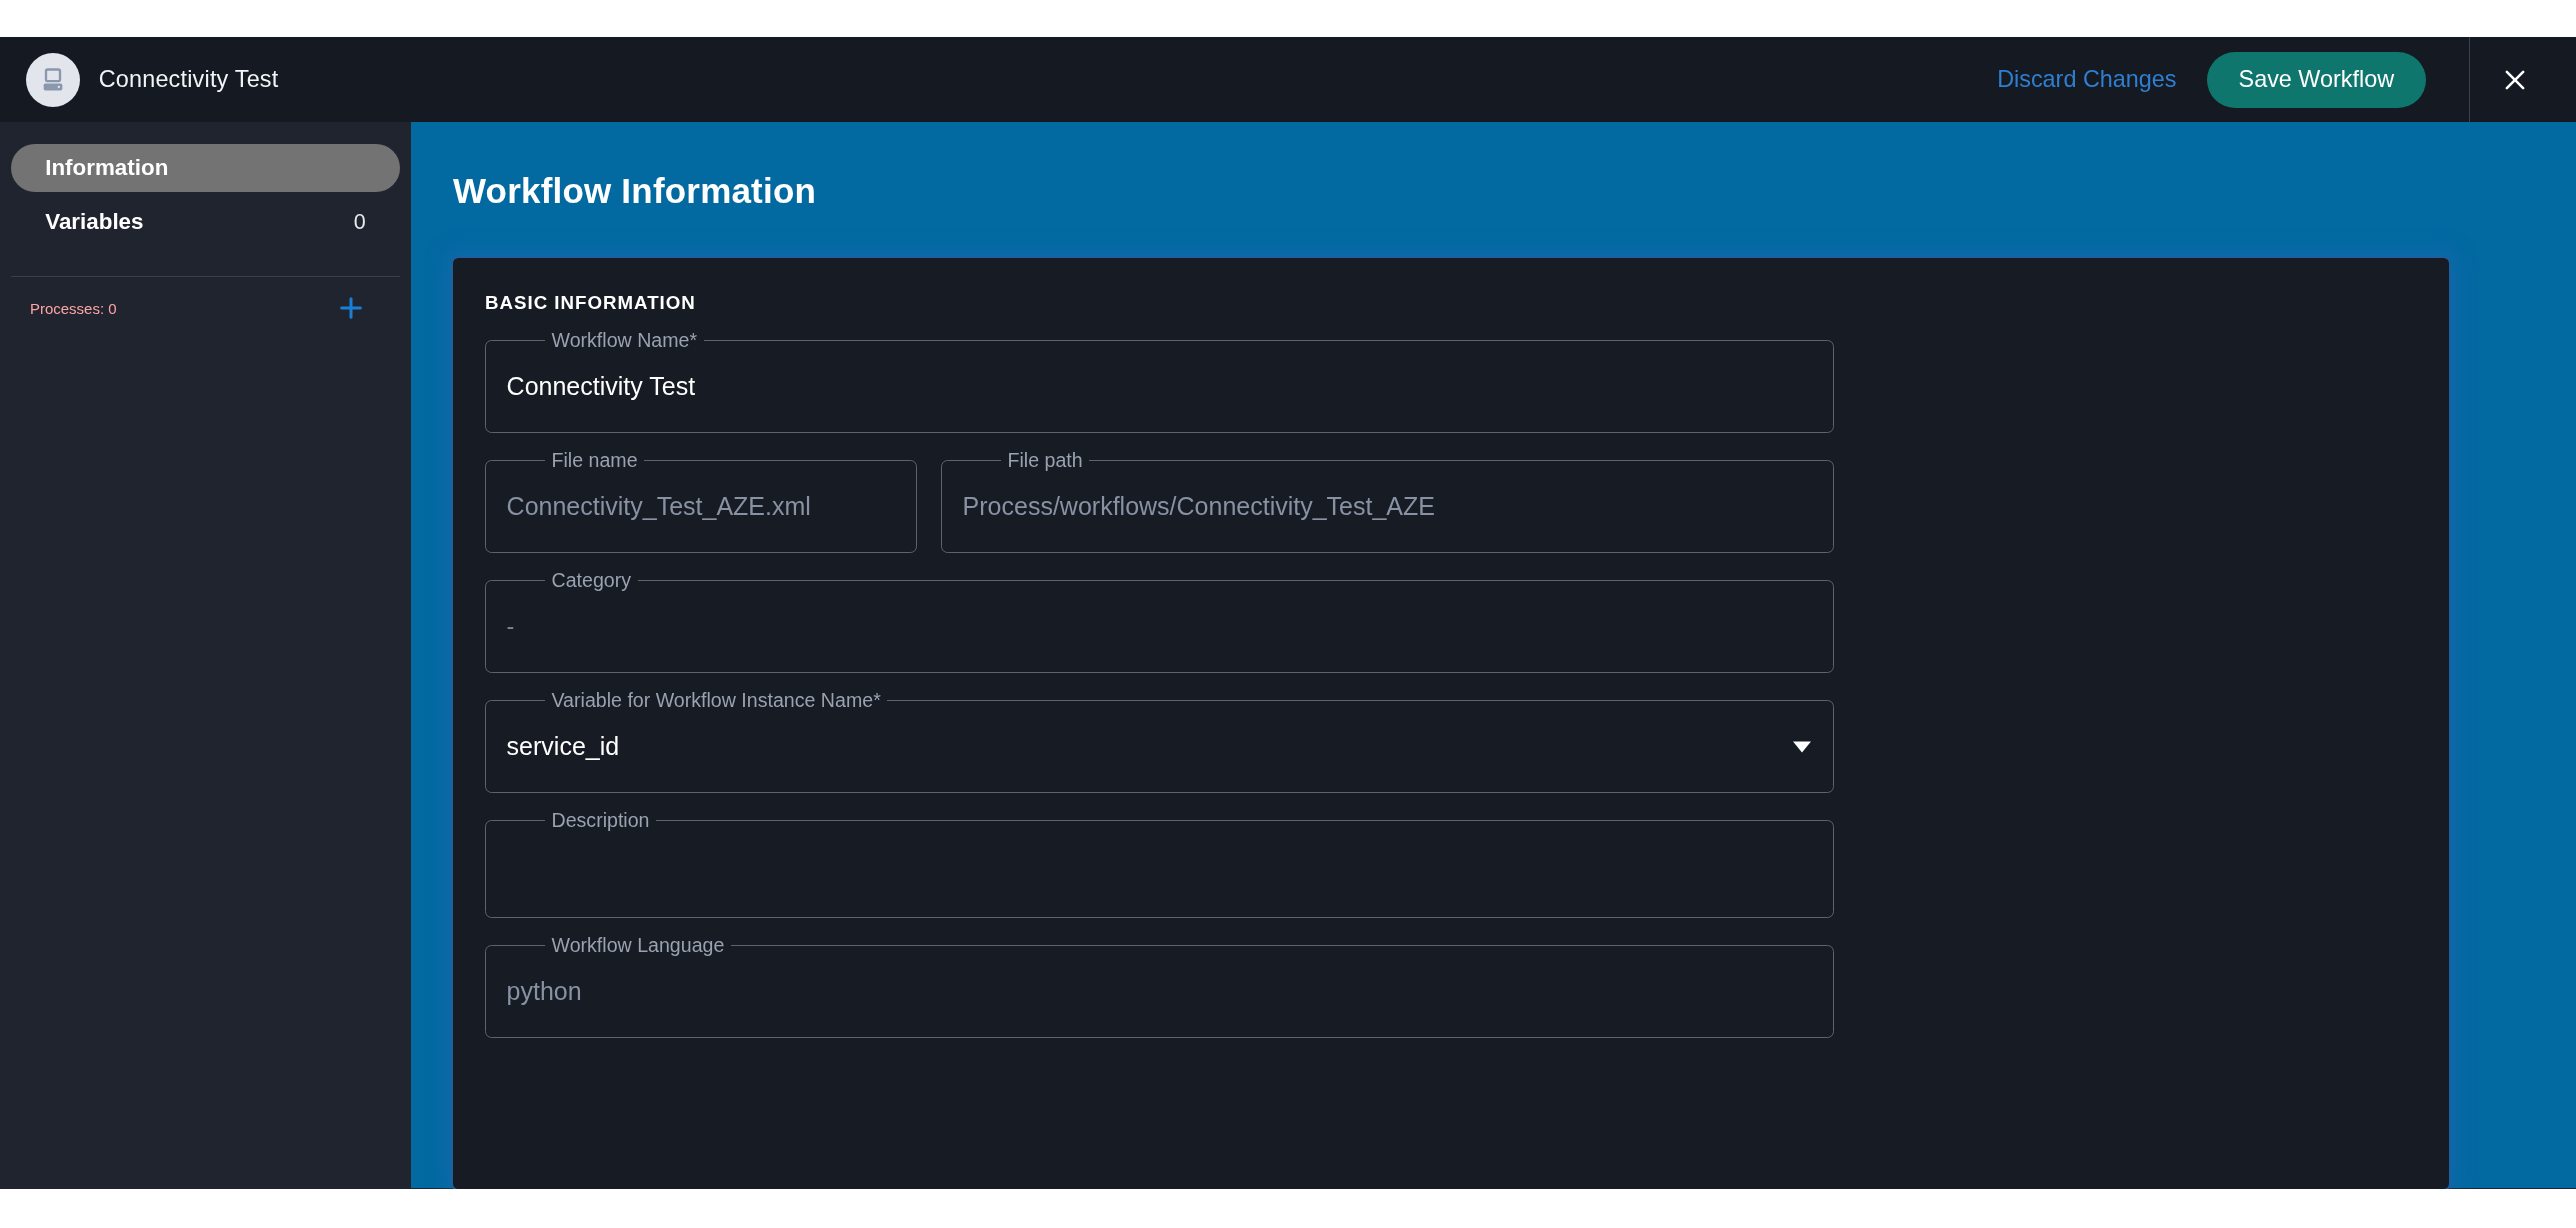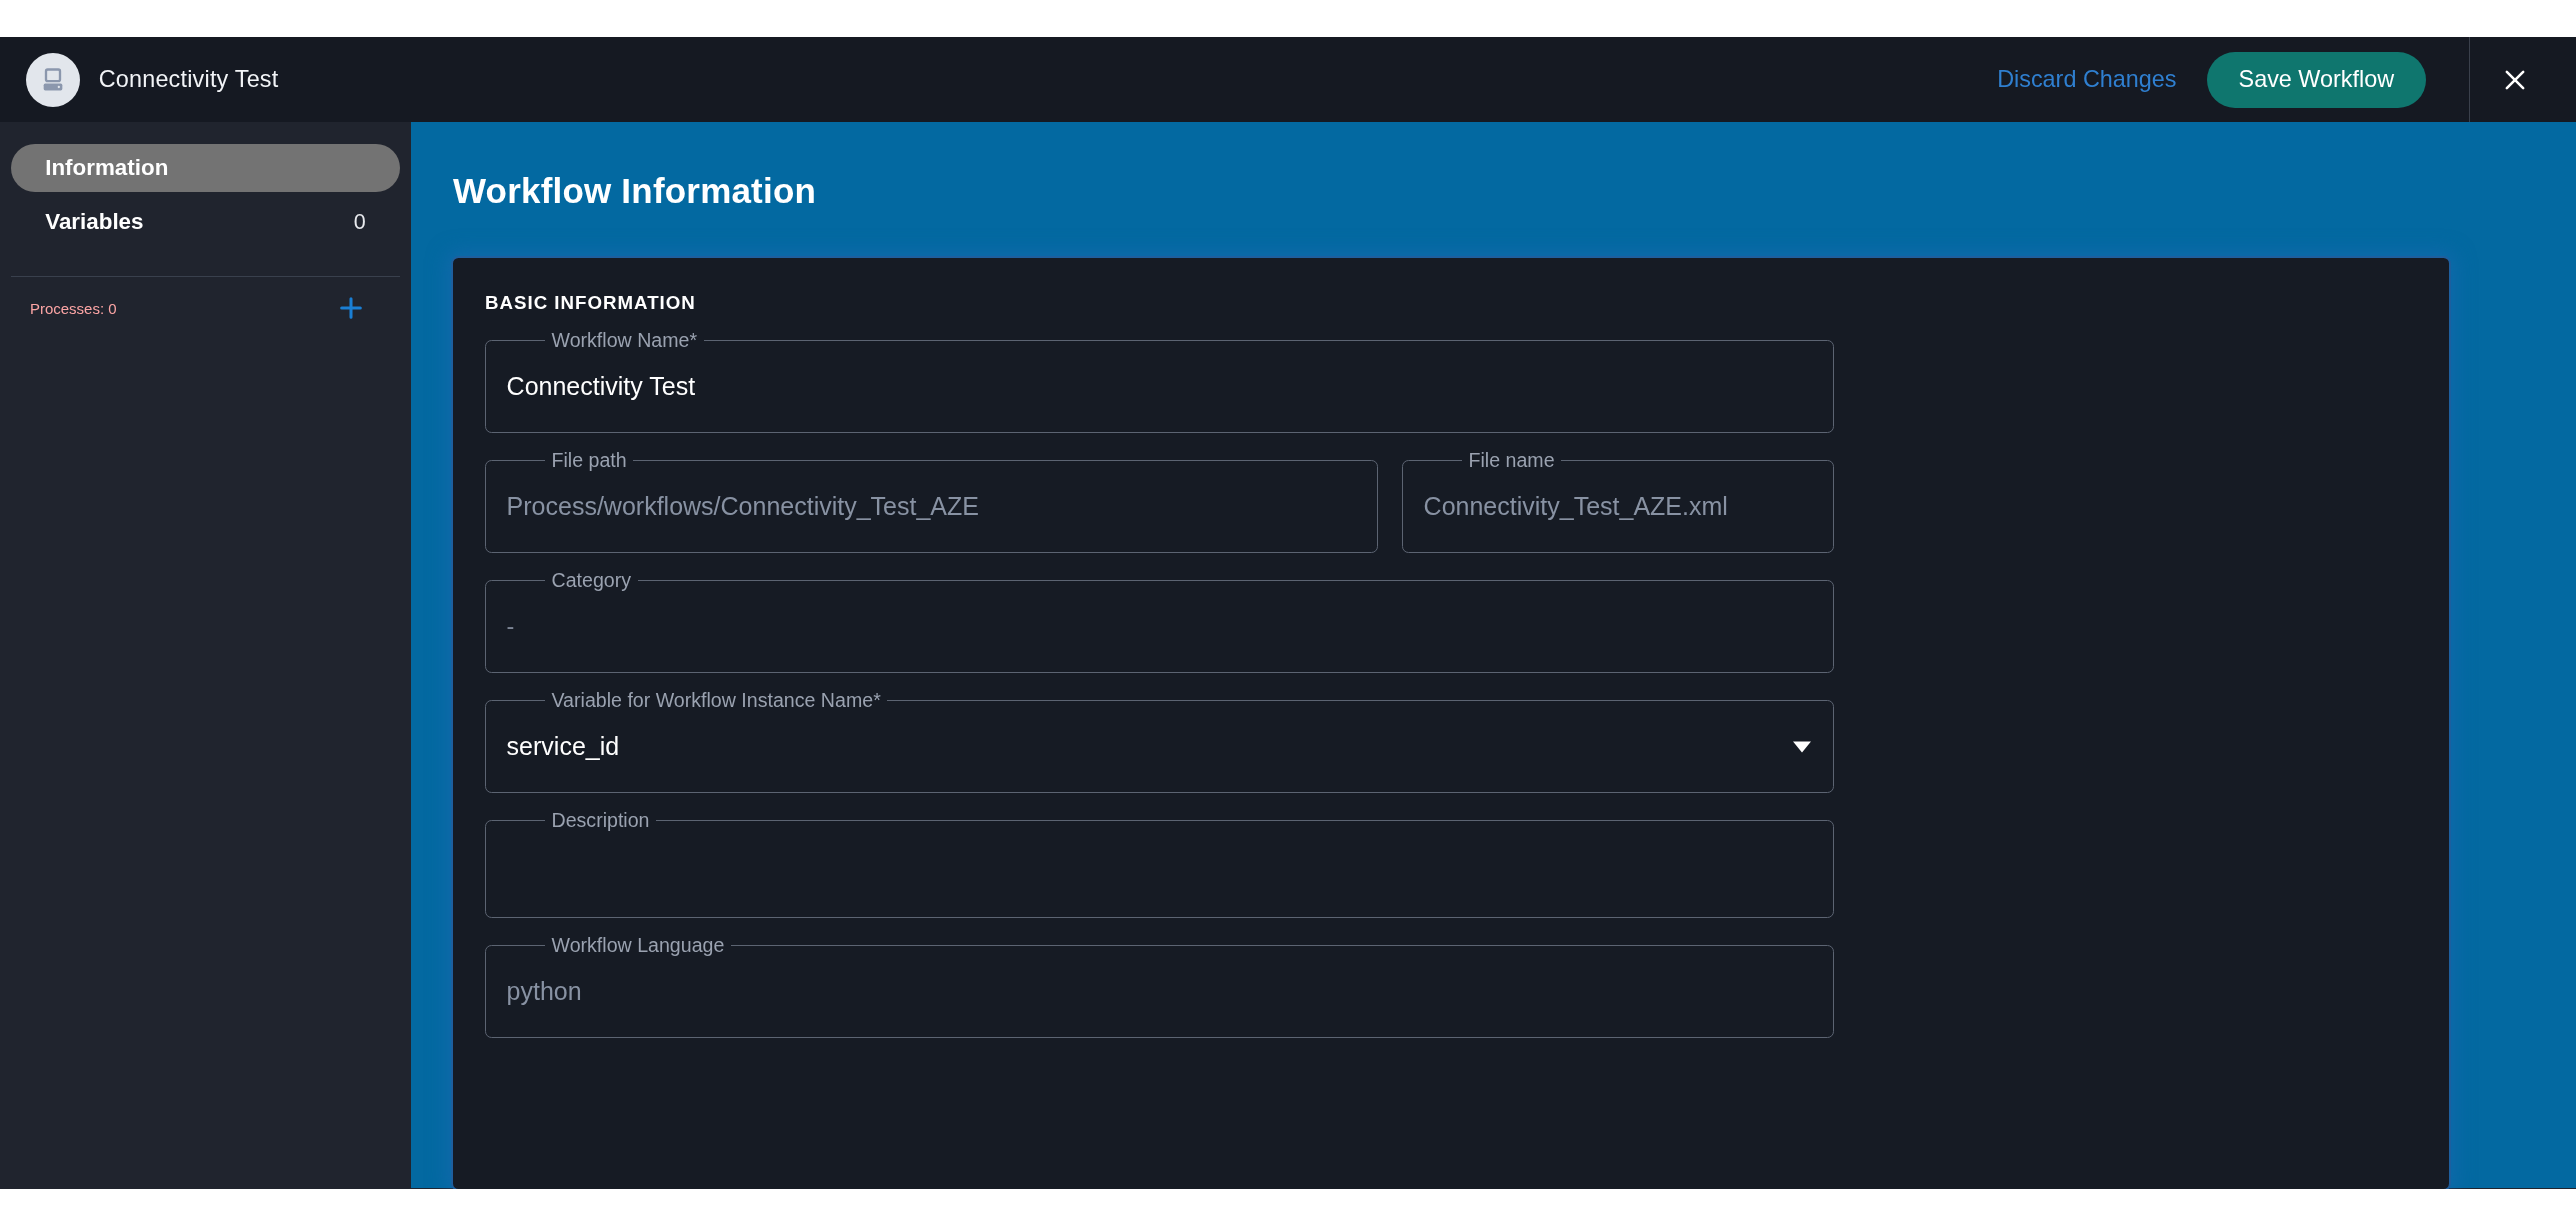--- a/index.html
+++ b/index.html
@@ -309,27 +309,27 @@
       <div class="card-section-title">BASIC INFORMATION</div>
 
       <div class="field w-full">
         <div class="field-legend">
           <span>Workflow Name</span><span class="req">*</span>
         </div>
         <div class="field-value">Connectivity Test</div>
       </div>
 
       <div class="field-row">
+        <div class="field w-name">
+          <div class="field-legend">File name</div>
+          <div class="field-value muted">Connectivity_Test_AZE.xml</div>
+        </div>
         <div class="field w-path">
           <div class="field-legend">File path</div>
           <div class="field-value muted">Process/workflows/Connectivity_Test_AZE</div>
-        </div>
-        <div class="field w-name">
-          <div class="field-legend">File name</div>
-          <div class="field-value muted">Connectivity_Test_AZE.xml</div>
         </div>
       </div>
 
       <div class="field w-full">
         <div class="field-legend">Category</div>
         <div class="field-value dash">-</div>
       </div>
 
       <div class="field w-full select">
         <div class="field-legend">

